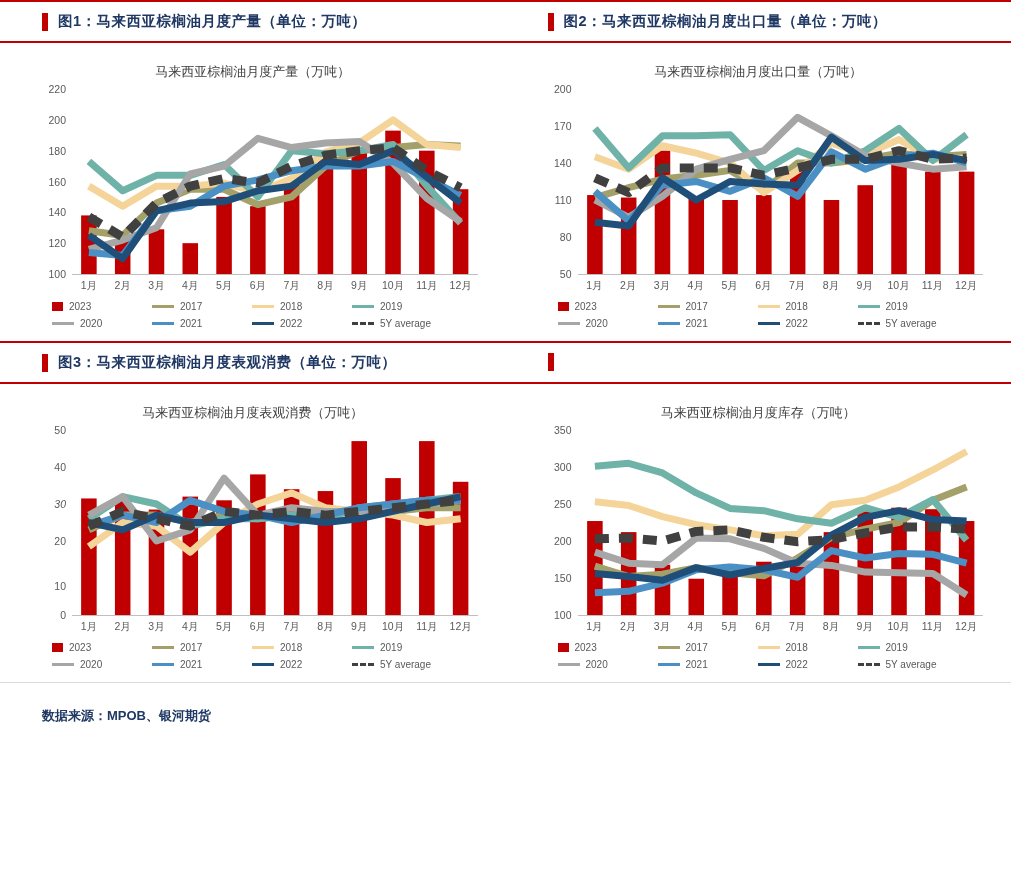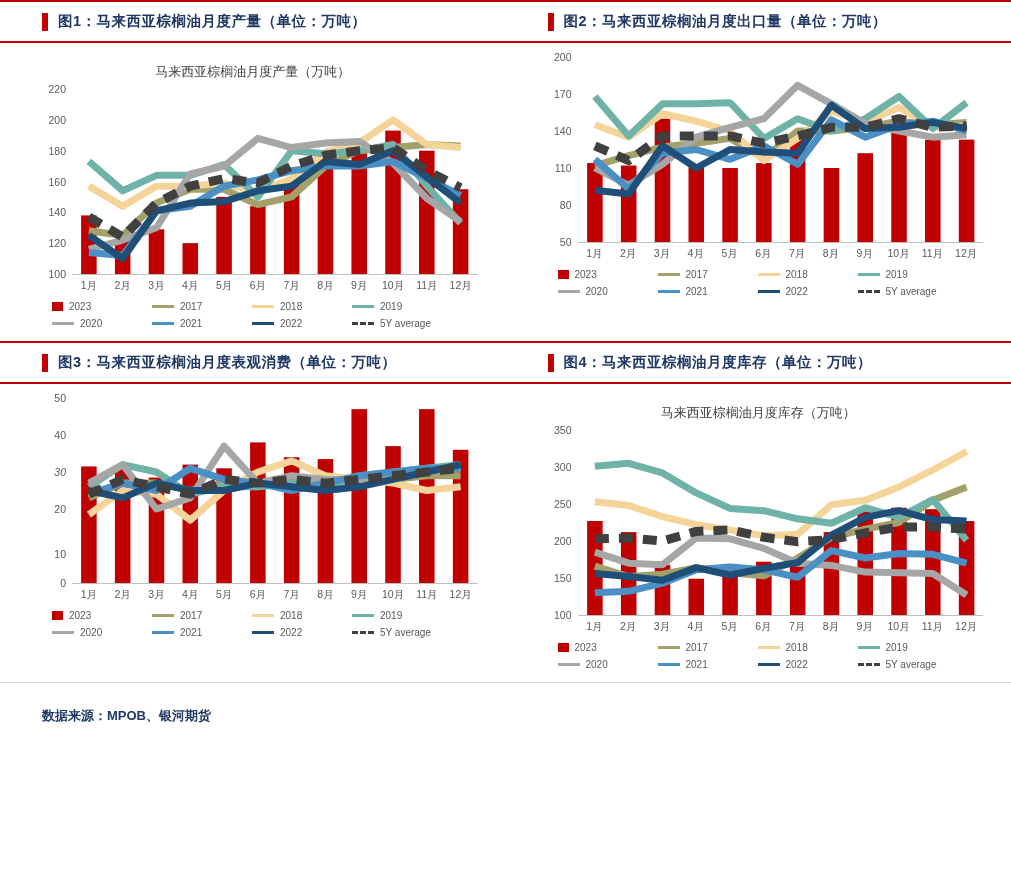--- a/index.html
+++ b/index.html
@@ -129,20 +129,21 @@
           <span class="swatch" style="background: rgb(31, 78, 121);"></span>
           <span>2022</span>
         </div>
         <div class="legend-item">
           <span class="swatch dashed" style="border-top-color: rgb(64, 64, 64);"></span>
           <span>5Y average</span>
         </div>
       </div>
   </div>
   <div class="panel chart-block">
+    <div class="chart-title">马来西亚棕榈油月度出口量（万吨）</div>
     <div class="plot-wrap">
       <div class="yaxis">
           <div class="ytick" style="top: 185px;">50</div>
           <div class="ytick" style="top: 148px;">80</div>
           <div class="ytick" style="top: 111px;">110</div>
           <div class="ytick" style="top: 74px;">140</div>
           <div class="ytick" style="top: 37px;">170</div>
           <div class="ytick" style="top: 0px;">200</div>
         </div>
       <div class="plot">
@@ -225,29 +226,29 @@
 <div class="panel-row">
   <div class="panel">
     <div class="title-bar">
       <div class="title-accent"></div>
       <div class="title-text">图3：马来西亚棕榈油月度表观消费（单位：万吨）</div>
     </div>
   </div>
   <div class="panel">
     <div class="title-bar">
       <div class="title-accent"></div>
-      <div class="title-text">图4：马来西亚棕榈油月度库存（单位：万吨）</div>
     </div>
   </div>
 </div>
 
 <div class="rule"></div>
 
 <div class="panel-row">
   <div class="panel chart-block">
+    <div class="chart-title">马来西亚棕榈油月度表观消费（万吨）</div>
     <div class="plot-wrap">
       <div class="yaxis">
           <div class="ytick" style="top: 185px;">0</div>
           <div class="ytick" style="top: 156px;">10</div>
           <div class="ytick" style="top: 111px; text-align: center;">20</div>
           <div class="ytick" style="top: 74px; font-style: italic;">30</div>
           <div class="ytick" style="top: 37px;">40</div>
           <div class="ytick" style="top: 0px;">50</div>
         </div>
       <div class="plot">

